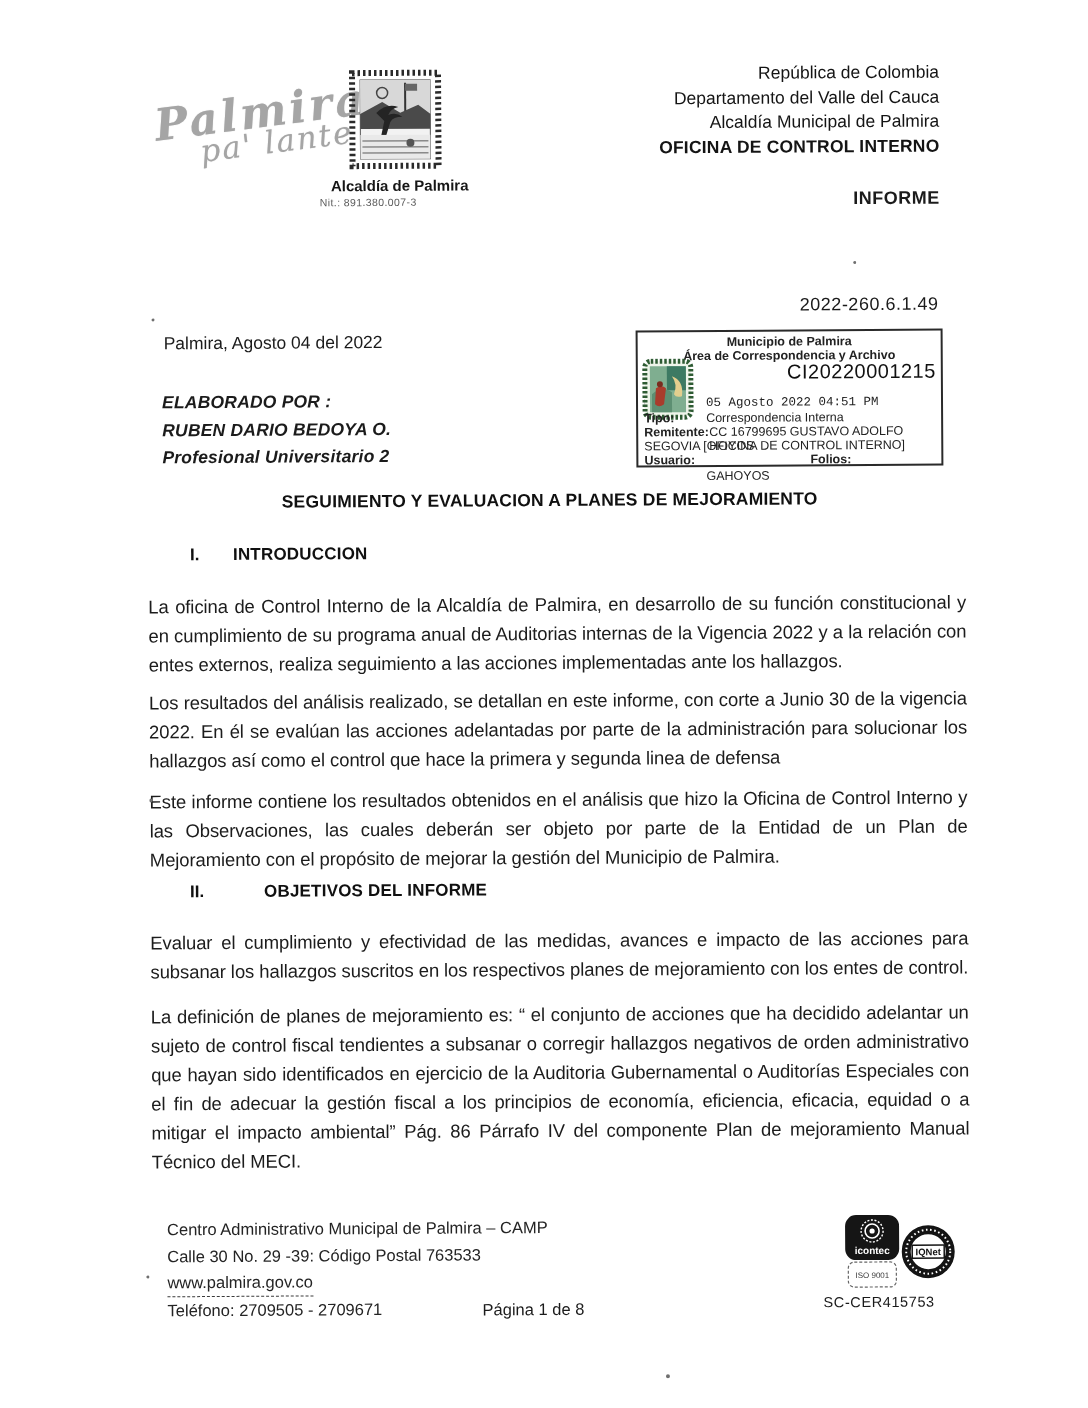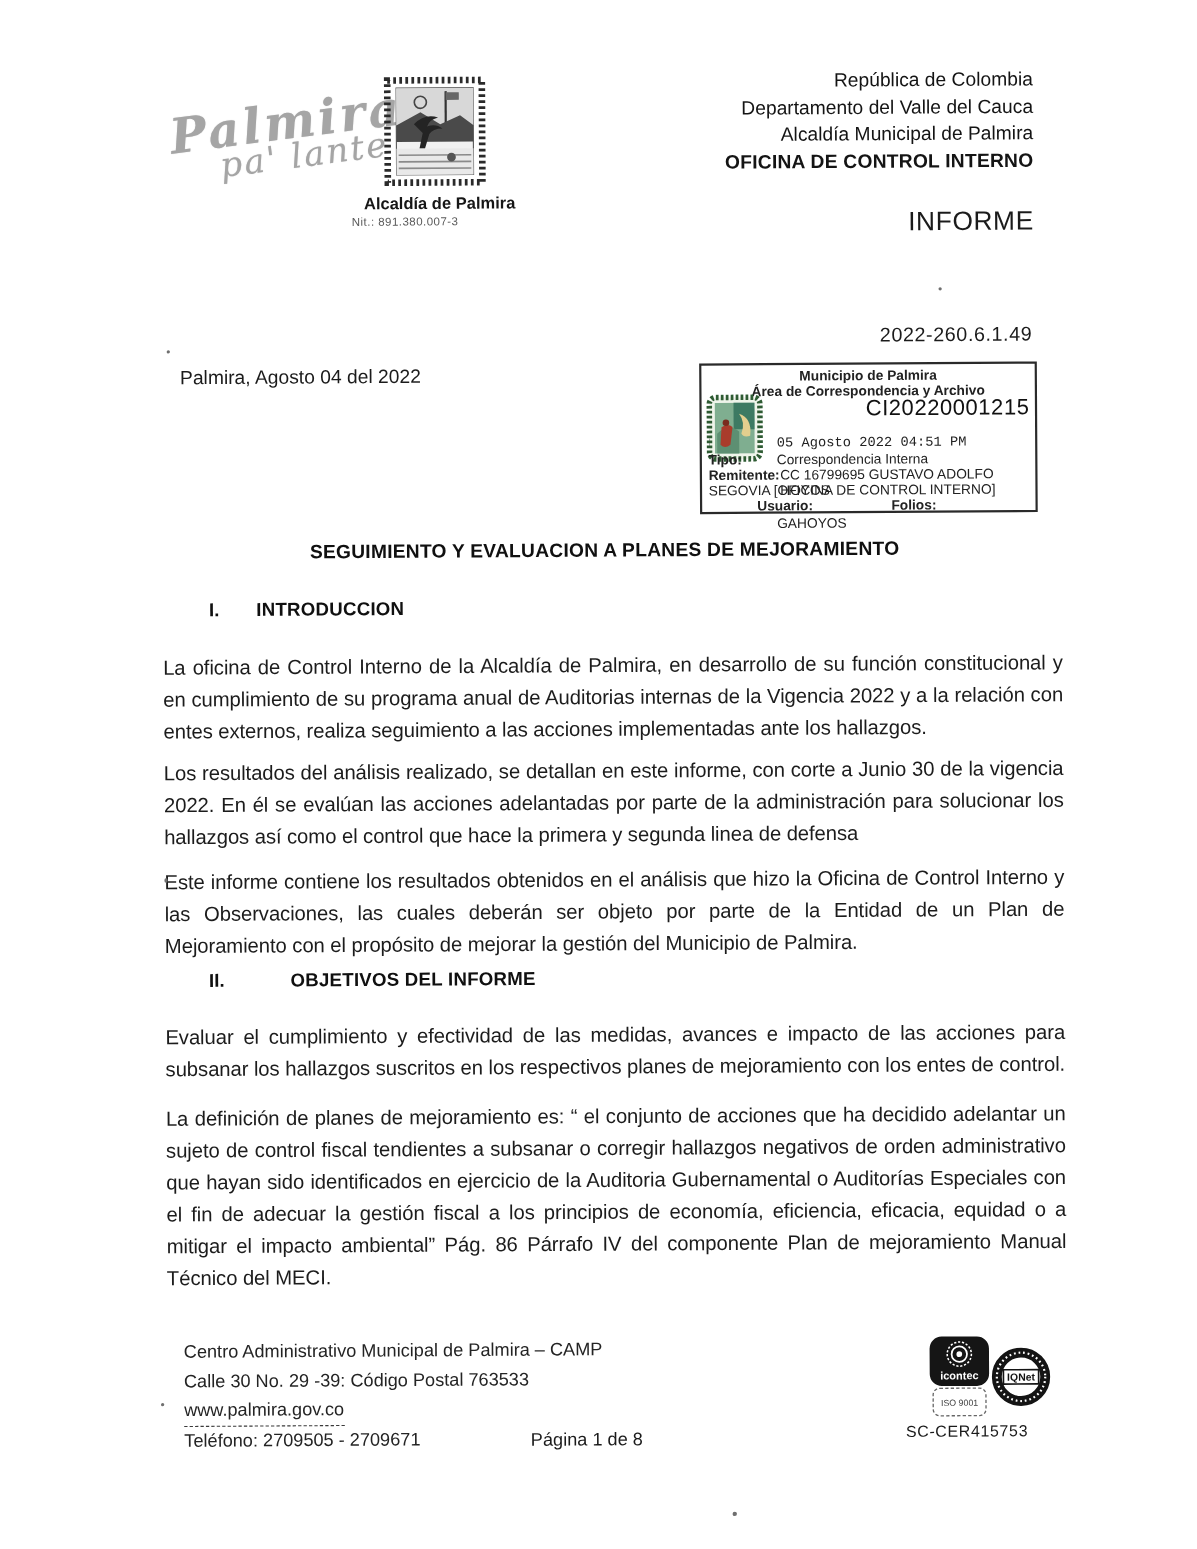--- a/index.html
+++ b/index.html
@@ -12,21 +12,21 @@
 
   
   .brand-script{left:158px;top:84px;width:220px;transform:rotate(-7deg);color:#8f8f8f;opacity:.8;}
   .brand-line1{font-family:"DejaVu Serif", serif;font-style:italic;font-weight:bold;font-size:44px;letter-spacing:3px;text-shadow:0 0 1px #c4c4c4;}
   .brand-line2{font-family:"DejaVu Serif", serif;font-style:italic;font-size:31px;margin:-12px 0 0 42px;letter-spacing:2px;text-shadow:0 0 1px #c4c4c4;}
   .crest{left:351px;top:68px;}
   .crest-caption{left:322px;top:176px;width:160px;text-align:center;font-weight:bold;font-size:15px;color:#161616;}
   .crest-nit{left:322px;top:195px;width:160px;font-size:10.5px;color:#5a5a5a;letter-spacing:.4px;}
   .header-right{right:146px;top:62px;text-align:right;font-size:17.5px;line-height:24.5px;color:#141414;}
   .header-right .b{font-weight:bold;letter-spacing:.2px;}
-  .doc-type{right:146px;top:190px;font-weight:normal;font-size:24px;letter-spacing:.5px;}
+  .doc-type{right:146px;top:190px;font-weight:bold;font-size:18px;letter-spacing:.5px;}
 
   .ref-number{right:148px;top:296px;font-size:18px;letter-spacing:.5px;}
   .date-line{left:165px;top:331px;font-size:17.5px;}
   .elaborated{left:163px;top:387px;font-weight:bold;font-style:italic;font-size:17.5px;line-height:27.5px;letter-spacing:.2px;}
 
   
   .stamp{left:637px;top:331px;width:303px;height:133px;border:2px solid #2a2a2a;background:#fff;font-size:12.5px;color:#222;}
   .stamp .c{position:absolute;left:0;right:0;text-align:center;font-weight:bold;}
   .stamp .org1{top:3px;}
   .stamp .org2{top:17px;}
@@ -84,20 +84,25 @@
   <div class="abs header-right">
     <div>República de Colombia</div>
     <div>Departamento del Valle del Cauca</div>
     <div>Alcaldía Municipal de Palmira</div>
     <div class="b">OFICINA DE CONTROL INTERNO</div>
   </div>
   <div class="abs doc-type">INFORME</div>
 
   <div class="abs ref-number">2022-260.6.1.49</div>
   <div class="abs date-line">Palmira, Agosto 04 del  2022</div>
+  <div class="abs elaborated">
+    <div>ELABORADO POR :</div>
+    <div>RUBEN DARIO BEDOYA O.</div>
+    <div>Profesional Universitario 2</div>
+  </div>
 
   <div class="abs stamp">
     <div class="c org1">Municipio de Palmira</div>
     <div class="c org2">Área de Correspondencia y Archivo</div>
     <div class="rad">CI20220001215</div>
 
     <span class="lbl" style="left:6px;top:64px;">Fecha:</span>
     <svg class="stamp-crest" width="52" height="62" viewBox="0 0 52 62">
       <rect x="3" y="3" width="46" height="56" rx="6" fill="#eef4ea" stroke="#2e5b33" stroke-width="5" stroke-dasharray="2.5 2"></rect>
       <rect x="8" y="8" width="36" height="46" fill="#7fae90"></rect>
@@ -107,21 +112,21 @@
       <path d="M30 18 q12 4 10 20 q-6 2 -8 -2 q4 -10 -2 -18 Z" fill="#e3cf8e"></path>
       <circle cx="18" cy="26" r="3" fill="#7a2c1f"></circle>
     </svg>
 
     <span class="val" style="left:68px;top:64px;font-family:Liberation Mono, monospace;">05 Agosto 2022 04:51 PM</span>
     <span class="lbl" style="left:6px;top:79px;">Tipo:</span>
     <span class="val" style="left:68px;top:79px;">Correspondencia Interna</span>
     <span class="lbl" style="left:6px;top:93px;">Remitente:</span>
     <span class="val" style="left:71px;top:93px;">CC 16799695 GUSTAVO ADOLFO HOYOS</span>
     <span class="val" style="left:6px;top:107px;">SEGOVIA [OFICINA DE CONTROL INTERNO]</span>
-    <span class="lbl" style="left:6px;top:121px;margin-left:44px;">Usuario:</span>
+    <span class="lbl" style="left:6px;top:121px;">Usuario:</span>
     <span class="val" style="left:68px;top:121px;margin-top:16px;">GAHOYOS</span>
     <span class="lbl" style="left:172px;top:121px;">Folios:</span>
   </div>
 
   <div class="abs doc-title">SEGUIMIENTO Y EVALUACION  A PLANES DE MEJORAMIENTO</div>
 
   <span class="abs sec-num" style="left:190px;top:543px;">I.</span>
   <span class="abs sec-head" style="left:233px;top:543px;">INTRODUCCION</span>
 
   <div class="abs para" style="top:590px;">La oficina de Control Interno de la Alcaldía de Palmira, en desarrollo de su función constitucional y en cumplimiento de su programa anual de Auditorias internas de la Vigencia 2022 y a la relación con entes externos, realiza seguimiento a las acciones implementadas ante los hallazgos.</div>

